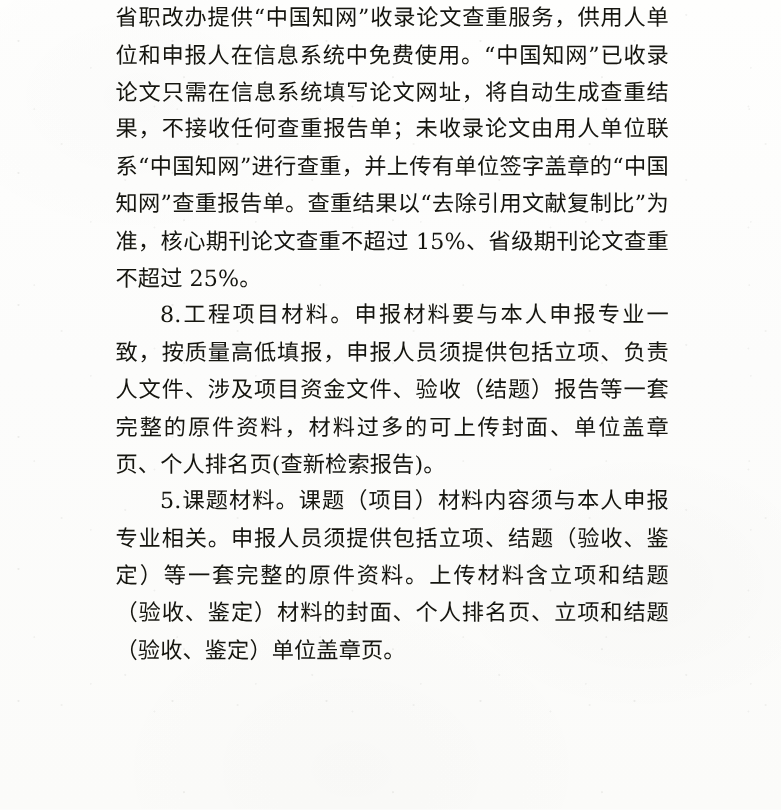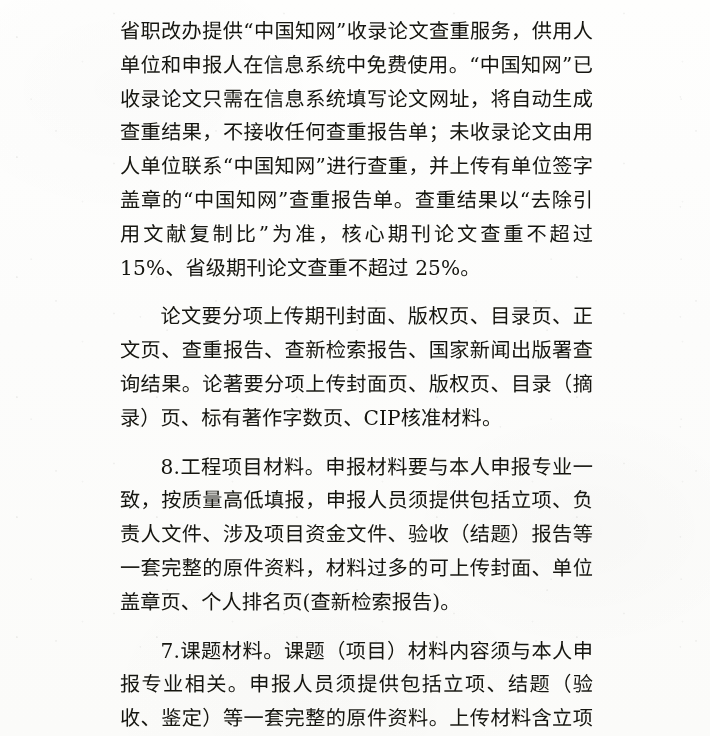--- a/index.html
+++ b/index.html
@@ -29,21 +29,21 @@
 
   .text-block {
     position: absolute;
     left: 105px;
     top: 0;
     width: 503px;
     height: 736px;
   }
 
   .para {
-    margin: 15px;
+    margin: 0;
     color: #15150f;
     font-size: 20.2px;
     line-height: 33.8px;
     letter-spacing: 0.1px;
     text-align: justify;
     text-justify: inter-ideograph;
     text-indent: 2em;
     font-weight: 400;
     -webkit-font-smoothing: antialiased;
   }
@@ -76,22 +76,21 @@
 </style>
 </head>
 <body>
 
 <div class="page">
 
   <div class="text-block">
 
     <p class="para no-indent"><span>省职改办提供“中国知网”收录论文查重服务，供用人单位和申报人在信息系统中免费使用。“中国知网”已收录论文只需在信息系统填写论文网址，将自动生成查重结果，不接收任何查重报告单；未收录论文由用人单位联系“中国知网”进行查重，并上传有单位签字盖章的“中国知网”查重报告单。查重结果以“去除引用文献复制比”为准，核心期刊论文查重不超过 15%、省级期刊论文查重不超过 25%。</span></p>
 
-    <p class="para"><span>论文要分项上传期刊封面、版权页、目录页、正文页、查重报告、查新检索报告、国家新闻出版署查询结果。论著要分项上传封面页、版权页、目录（摘录）页、标有著作字数页、CIP核准材料。</span></p>
 
     <p class="para"><span class="lead">8.工程项目材料。</span><span>申报材料要与本人申报专业一致，按质量高低填报，申报人员须提供包括立项、负责人文件、涉及项目资金文件、验收（结题）报告等一套完整的原件资料，材料过多的可上传封面、单位盖章页、个人排名页(查新检索报告)。</span></p>
 
-    <p class="para"><span class="lead">7.课题材料。</span><span>课题（项目）材料内容须与本人申报专业相关。申报人员须提供包括立项、结题（验收、鉴定）等一套完整的原件资料。上传材料含立项和结题（验收、鉴定）材料的封面、个人排名页、立项和结题（验收、鉴定）单位盖章页。</span></p>
+    <p class="para"><span class="lead">5.课题材料。</span><span>课题（项目）材料内容须与本人申报专业相关。申报人员须提供包括立项、结题（验收、鉴定）等一套完整的原件资料。上传材料含立项和结题（验收、鉴定）材料的封面、个人排名页、立项和结题（验收、鉴定）单位盖章页。</span></p>
 
   </div>
 
   <div class="speckle"></div>
 </div>
 
 </body></html>

